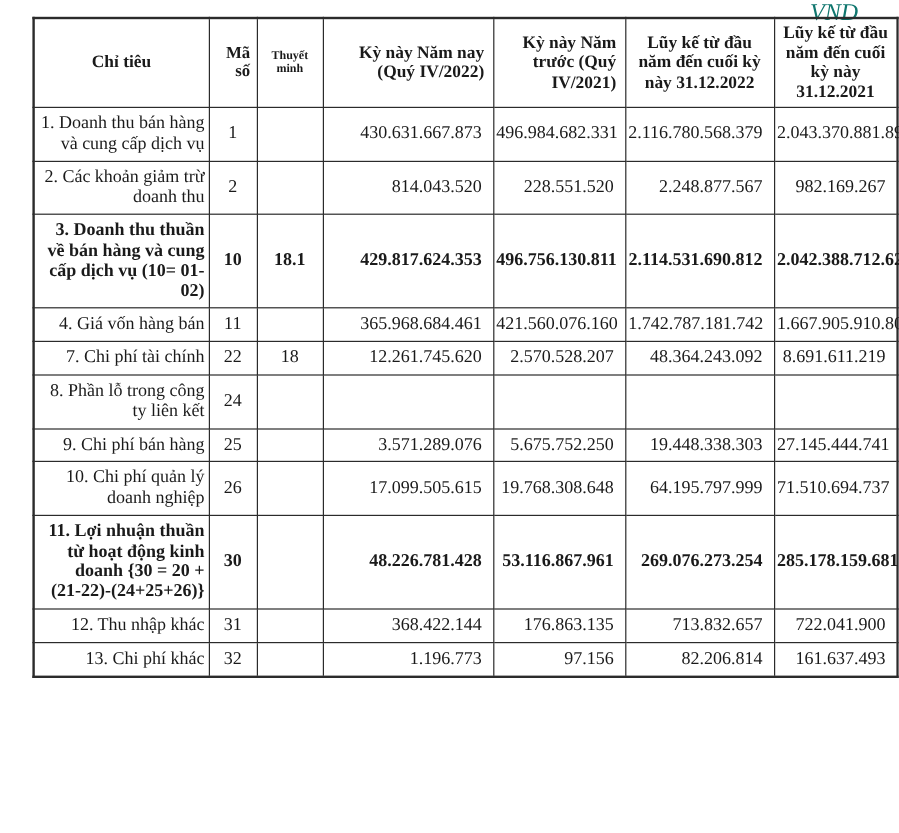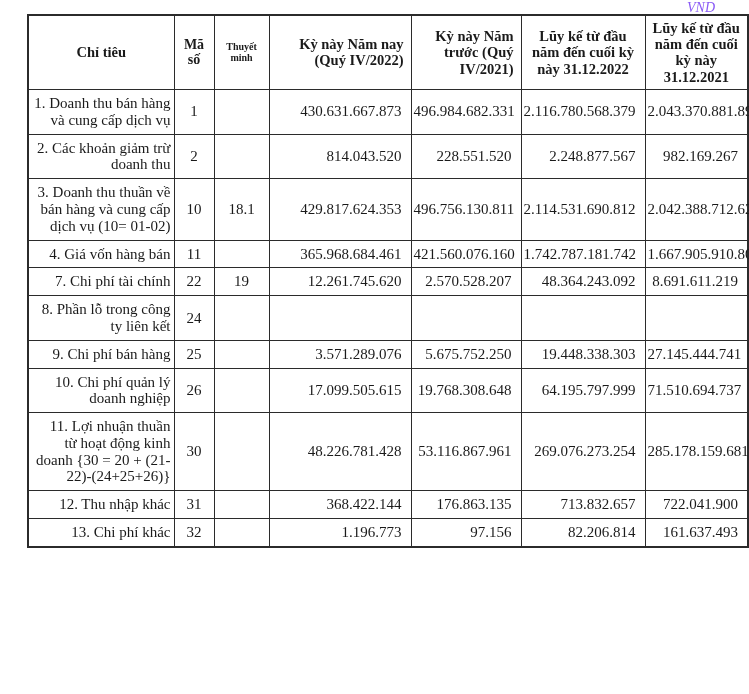--- a/index.html
+++ b/index.html
@@ -13,22 +13,22 @@
     overflow: hidden;
     position: relative;
     font-family: "Liberation Serif", "DejaVu Serif", serif;
     color: #1a1a1a;
   }
   .unit-label {
     position: absolute;
     top: 0px;
     right: 34px;
     font-style: italic;
-    font-size: 14px;
-    color: #8b5cf6;
+    font-size: 20px;
+    color: #0f766e;
   }
   table.statement {
     position: absolute;
     top: 14px;
     left: 27px;
     width: 720px;
     border-collapse: collapse;
     table-layout: fixed;
     border: 2px solid #2b2b2b;
   }
@@ -44,21 +44,21 @@
     border: 1px solid #2b2b2b;
     vertical-align: middle;
     line-height: 1.12;
   }
   thead th {
     font-weight: bold;
     font-size: 14.5px;
     padding: 4px 5px;
   }
   th.h-label { text-align: center; }
-  th.h-code  { text-align: center; font-size: 14px; }
+  th.h-code  { text-align: right; font-size: 14px; }
   th.h-note  { text-align: center; font-size: 10px; }
   th.h-num-r { text-align: right; padding-right: 7px; }
   th.h-num-c { text-align: center; }
 
   td.label-cell {
     font-size: 15px;
     text-align: right;
     padding: 5px 3px 5px 5px;
   }
   td.code-cell {
@@ -70,21 +70,21 @@
     font-size: 15px;
     text-align: center;
     padding: 5px 2px;
   }
   td.num-cell {
     font-size: 15px;
     text-align: right;
     padding: 5px 9px 5px 2px;
     white-space: nowrap;
   }
-  tr.bold-row td { font-weight: normal; }
+  tr.bold-row td { font-weight: bold; }
   td.bold { font-weight: bold; }
 </style>
 </head>
 <body>
 
 <div class="unit-label">VND</div>
 
 <table class="statement">
   <colgroup>
     <col class="c-label">
@@ -139,21 +139,21 @@
         <td class="code-cell">11</td>
         <td class="note-cell"></td>
         <td class="num-cell">365.968.684.461</td>
         <td class="num-cell">421.560.076.160</td>
         <td class="num-cell">1.742.787.181.742</td>
         <td class="num-cell">1.667.905.910.801</td>
       </tr>
       <tr>
         <td class="label-cell">7. Chi phí tài chính</td>
         <td class="code-cell">22</td>
-        <td class="note-cell">19</td>
+        <td class="note-cell">18</td>
         <td class="num-cell">12.261.745.620</td>
         <td class="num-cell">2.570.528.207</td>
         <td class="num-cell">48.364.243.092</td>
         <td class="num-cell">8.691.611.219</td>
       </tr>
       <tr>
         <td class="label-cell">8. Phần lỗ trong công ty  liên kết</td>
         <td class="code-cell">24</td>
         <td class="note-cell"></td>
         <td class="num-cell"></td>

